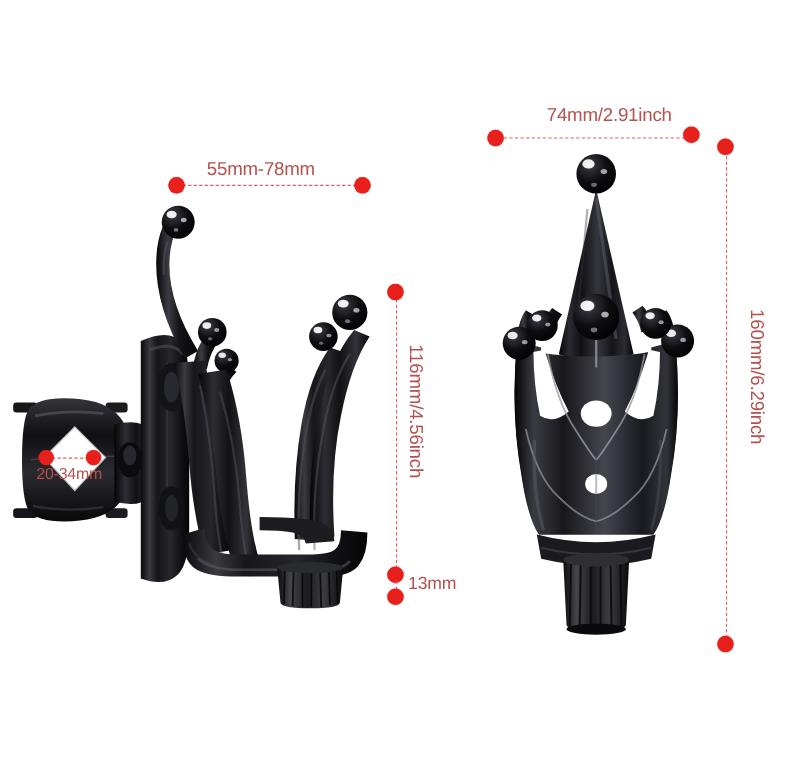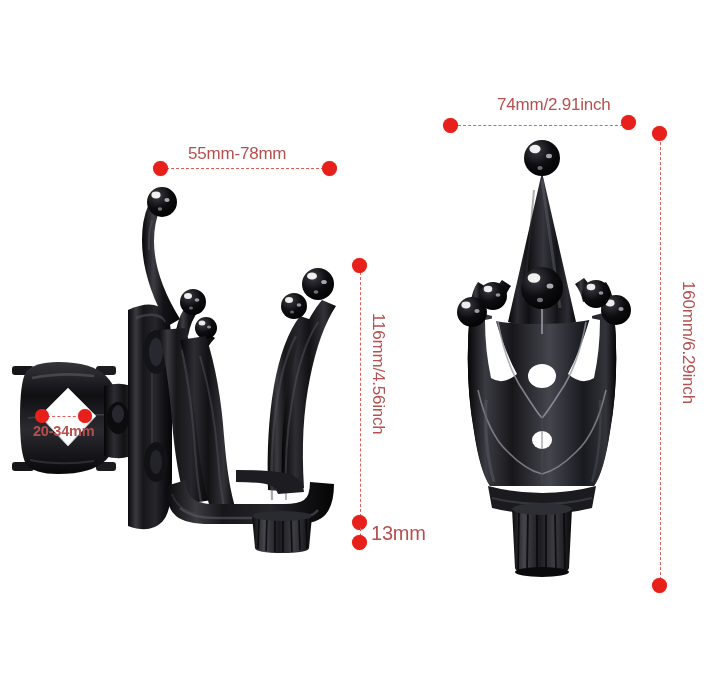--- a/index.html
+++ b/index.html
@@ -23,22 +23,22 @@
     font-size:17px;
     font-weight:400;
     letter-spacing:-0.2px;
     white-space:nowrap;
     line-height:1;
   }
   .dim-label.vert{
     transform-origin:0 0;
     transform:rotate(90deg);
   }
-  .dim-label.small{font-size:20px;}
-  .dim-label.tiny{font-size:14.5px;font-weight:bold;}
+  .dim-label.small{font-size:16px;}
+  .dim-label.tiny{font-size:14.5px;}
 
   .dot{
     position:absolute;
     border-radius:50%;
     background:#e8201c;
     box-shadow:0 0 1px rgba(200,20,16,.55);
   }
   .dline{
     position:absolute;
     background:transparent;

